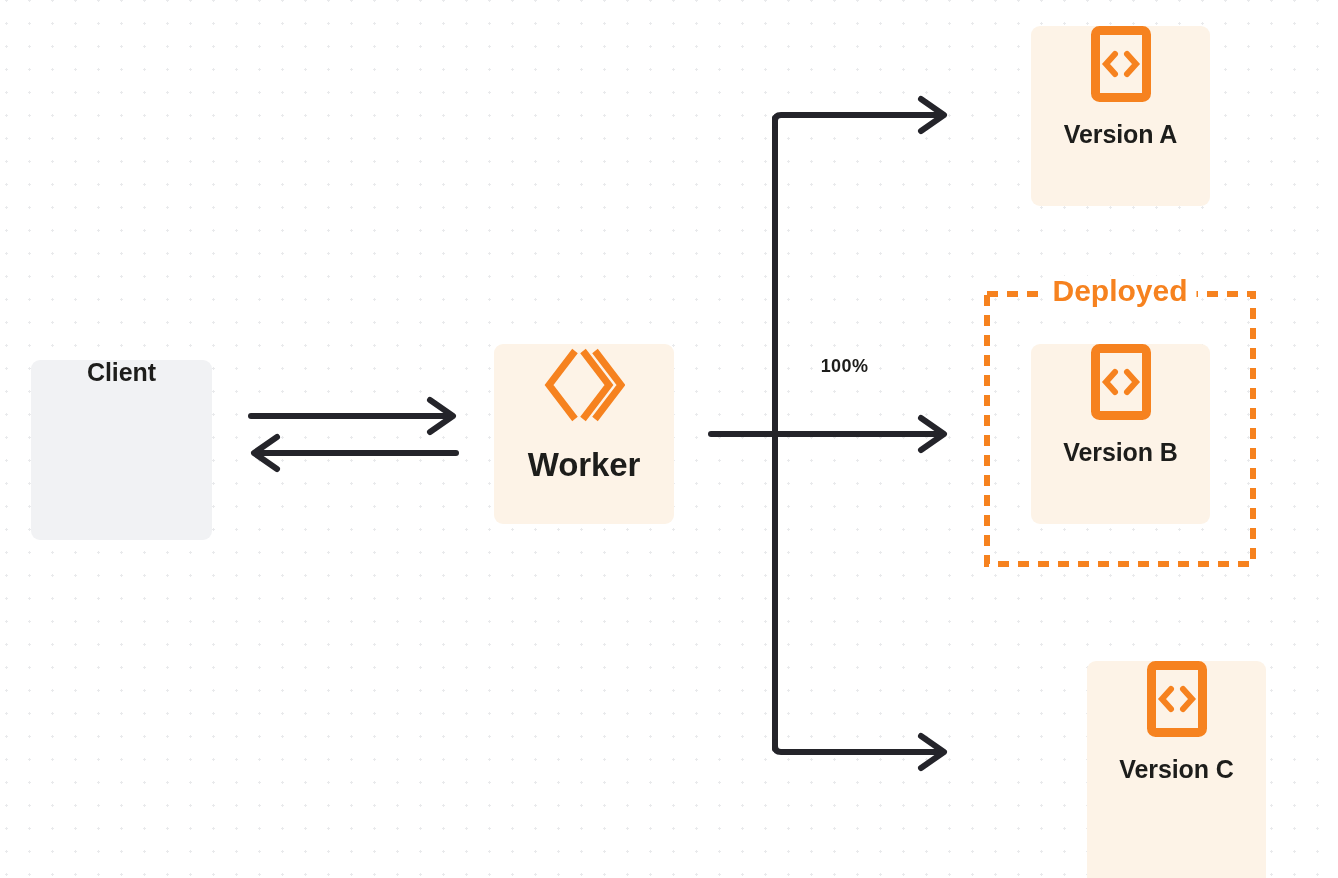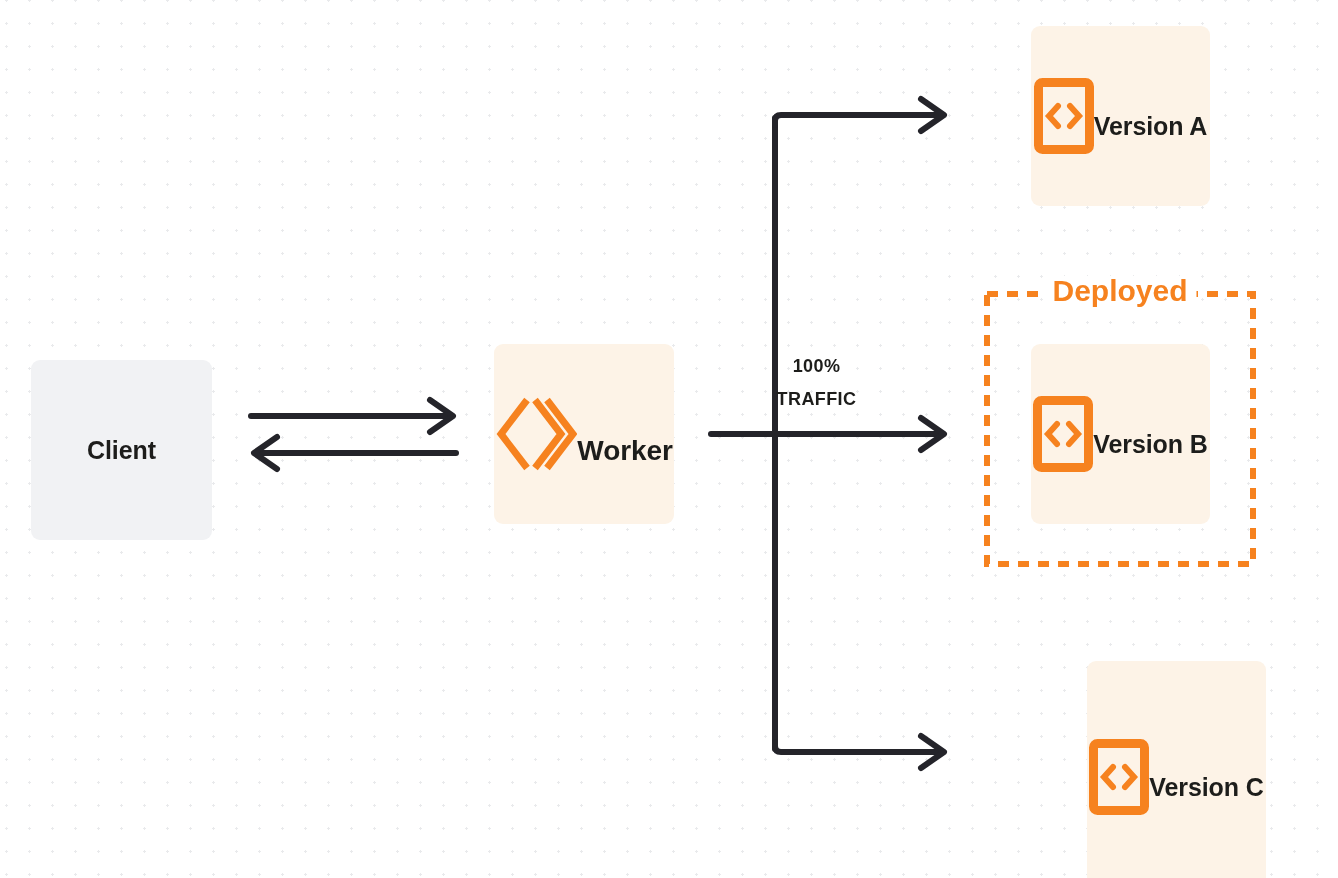--- a/index.html
+++ b/index.html
@@ -23,40 +23,41 @@
     background-size: 23px 23px;
     background-position: 18px 12px;
   }
 
   
   .node {
     position: absolute;
     box-sizing: border-box;
     border-radius: 9px;
     display: flex;
+    flex-direction: column;
     align-items: center;
-    justify-content: center;
+    justify-content: flex-start;
   }
   .node-client {
     background: #f1f2f4;
   }
   .node-worker,
   .node-version {
     background: #fdf3e7;
   }
 
   .node-label {
     font-weight: bold;
     color: #1d1d1b;
     letter-spacing: -0.1px;
     text-align: center;
     line-height: 1;
   }
   .label-client  { font-size: 25px; }
-  .label-worker  { font-size: 28px; margin-top: 34px; }
+  .label-worker  { font-size: 33px; margin-top: 22px; }
   .label-version { font-size: 25px; margin-top: 20px; }
 
   .icon-wrap {
     display: block;
     line-height: 0;
   }
 
   
   .deployed-group {
     position: absolute;
@@ -155,23 +156,22 @@
         <g fill="none" stroke="#f6821f" stroke-width="7" stroke-linecap="butt" stroke-linejoin="miter">
           <polyline points="32,7 6,41 32,75"></polyline>
           <polyline points="40,7 66,41 40,75"></polyline>
           <polyline points="52,7 78,41 52,75"></polyline>
         </g>
       </svg>
     </span>
     <div class="node-label label-worker">Worker</div>
   </div>
 
-  <div class="traffic-label" style="left:744px; top:350px; width:145px;">
+  <div class="traffic-label" style="left:772px; top:350px; width:145px;">
     <div>100%</div>
-    <div>TRAFFIC</div>
   </div>
 
   <div class="node node-version" style="left:1031px; top:26px; width:179px; height:180px;">
     <span class="icon-wrap">
       <svg width="60" height="76" viewBox="0 0 60 76" xmlns="http://www.w3.org/2000/svg">
         <rect x="4.5" y="4.5" width="51" height="67" rx="4" ry="4" fill="none" stroke="#f6821f" stroke-width="9"></rect>
         <path d="M 24 28 L 15 38 L 24 48" fill="none" stroke="#f6821f" stroke-width="6" stroke-linecap="round" stroke-linejoin="miter"></path>
         <path d="M 36 28 L 45 38 L 36 48" fill="none" stroke="#f6821f" stroke-width="6" stroke-linecap="round" stroke-linejoin="miter"></path>
       </svg>
     </span>

